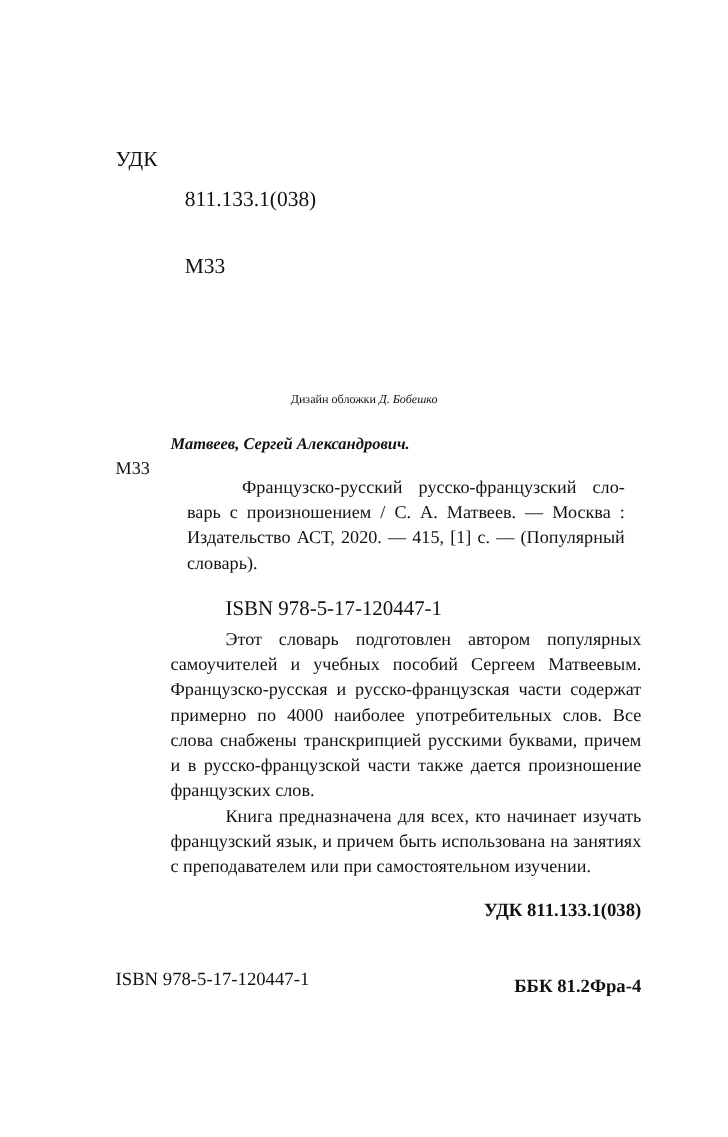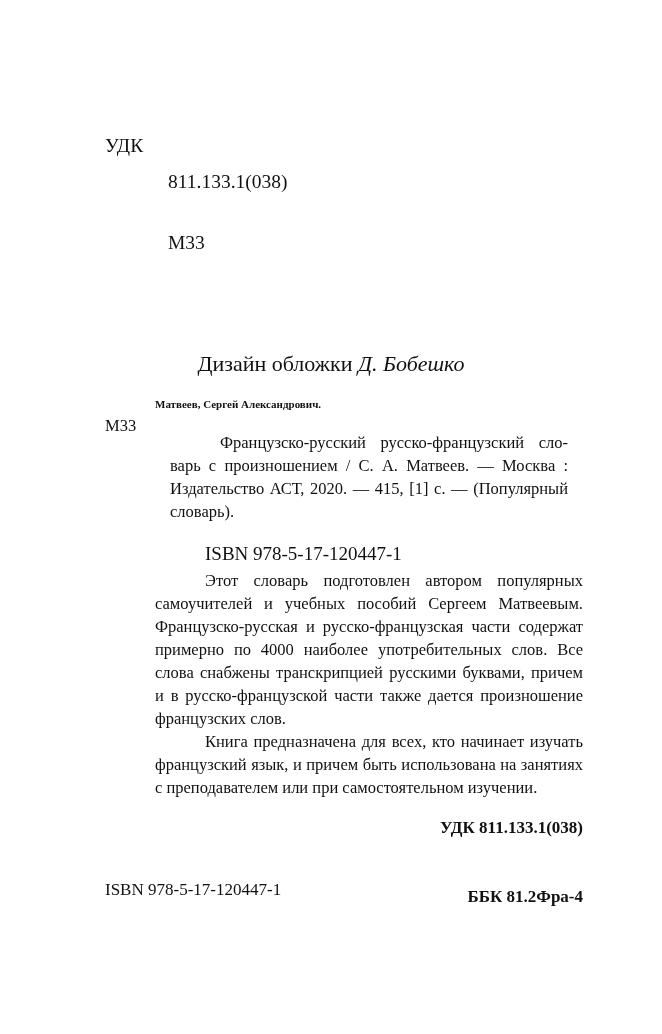--- a/index.html
+++ b/index.html
@@ -43,42 +43,43 @@
     margin-top: 36px;
   }
 
   
   .designer {
     position: absolute;
     left: 0;
     right: 0;
     top: 353px;
     text-align: center;
-    font-size: 22px;
+    font-size: 11px;
     line-height: 21px;
     white-space: pre;
   }
   .designer .name {
     font-style: italic;
   }
 
   
   .column {
     position: absolute;
     left: 155px;
     top: 393px;
     width: 428px;
   }
 
   .author-line {
     font-weight: bold;
-    font-size: 11px;
+    font-size: 15px;
     line-height: 22.5px;
     margin: 0 0 0.5px 0;
     white-space: pre;
+    font-style: italic;
   }
 
   .marginal-code {
     position: absolute;
     left: 105px;
     top: 415px;
     font-size: 16.5px;
     line-height: 22.5px;
   }
 

